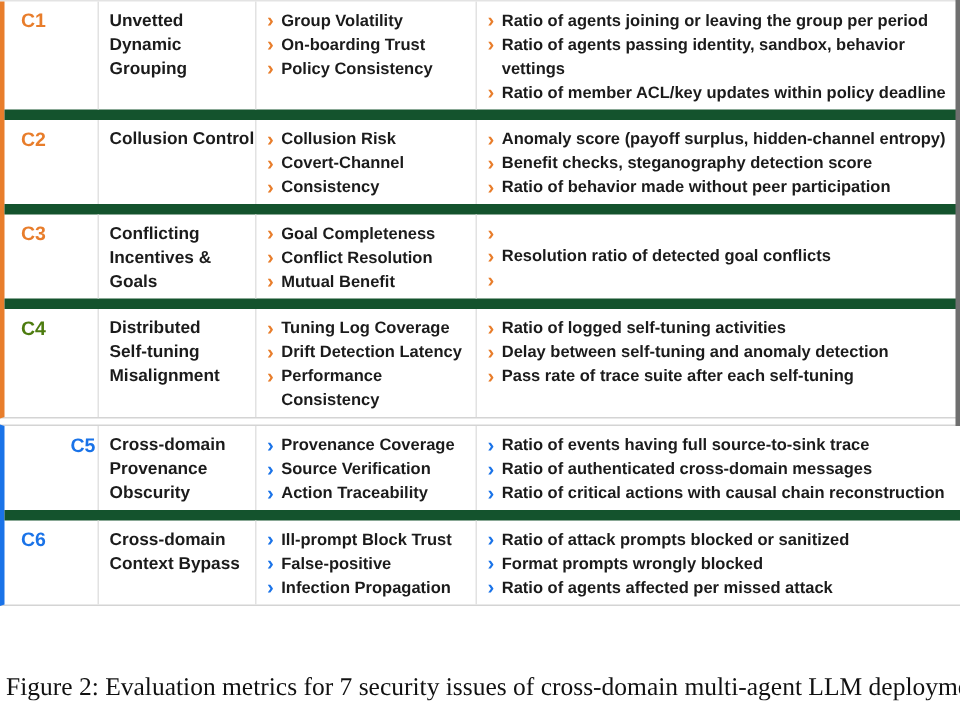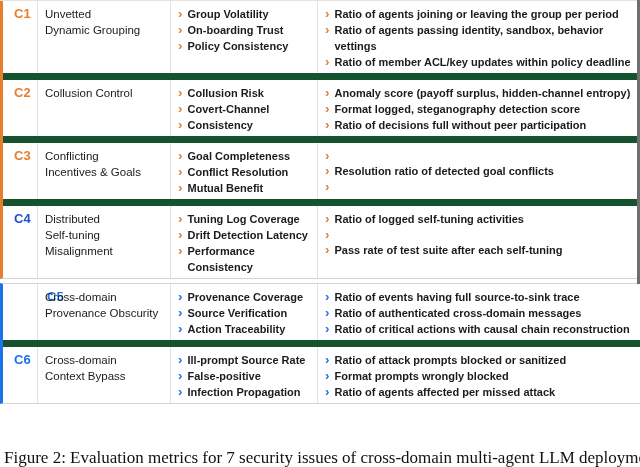--- a/index.html
+++ b/index.html
@@ -39,21 +39,21 @@
     grid-template-columns:34px 133px 147px 1fr;
   }
   .row + .row{border-top:7px solid #14532d;}
   .cell{padding-top:5px;padding-bottom:3px;}
   .cell + .cell{border-left:1px solid #e2e2e2;}
   .cell-id{
     padding-left:11px;font-weight:700;font-size:13px;line-height:16px;
   }
   .cell-challenge{
     padding-left:7px;white-space:pre-line;
-    font-weight:400;font-size:11.5px;line-height:16px;color:#1b1b1b;
+    font-weight:700;font-size:11.5px;line-height:16px;color:#1b1b1b;margin-left:28px;
   }
   .cell-list{padding-left:7px;padding-right:4px;}
   .li{display:flex;gap:5px;align-items:flex-start;}
   .li .txt{
     font-weight:700;font-size:11px;line-height:16px;color:#1b1b1b;
   }
   .chev{
     font-weight:700;font-size:13.5px;line-height:15px;
     flex:0 0 auto;
   }
@@ -123,25 +123,25 @@
               <div class="txt">Consistency</div>
             </div>
           </div>
           <div class="cell cell-list">
             <div class="li">
               <div class="chev" style="color: rgb(232, 125, 43);">›</div>
               <div class="txt">Anomaly score (payoff surplus, hidden-channel entropy)</div>
             </div>
             <div class="li">
               <div class="chev" style="color: rgb(232, 125, 43);">›</div>
-              <div class="txt">Format logged, steganography detection score</div>
-            </div>
-            <div class="li">
-              <div class="chev" style="color: rgb(232, 125, 43);">›</div>
-              <div class="txt">Ratio of decisions full without peer participation</div>
+              <div class="txt">Benefit checks, steganography detection score</div>
+            </div>
+            <div class="li">
+              <div class="chev" style="color: rgb(232, 125, 43);">›</div>
+              <div class="txt">Ratio of behavior made without peer participation</div>
             </div>
           </div>
         </div>
         <div class="row">
           <div class="cell cell-id" style="color: rgb(232, 125, 43);">C3</div>
           <div class="cell cell-challenge">Conflicting
 Incentives &amp; Goals</div>
           <div class="cell cell-list">
             <div class="li">
               <div class="chev" style="color: rgb(232, 125, 43);">›</div>
@@ -163,21 +163,21 @@
             <div class="li">
               <div class="chev" style="color: rgb(232, 125, 43);">›</div>
               <div class="txt">Resolution ratio of detected goal conflicts</div>
             </div>
             <div class="li">
               <div class="chev" style="color: rgb(232, 125, 43);">›</div>
             </div>
           </div>
         </div>
         <div class="row">
-          <div class="cell cell-id" style="color: #1d4ed8;">C4</div>
+          <div class="cell cell-id" style="color: #4d7c0f;">C4</div>
           <div class="cell cell-challenge">Distributed
 Self-tuning Misalignment</div>
           <div class="cell cell-list">
             <div class="li">
               <div class="chev" style="color: rgb(232, 125, 43);">›</div>
               <div class="txt">Tuning Log Coverage</div>
             </div>
             <div class="li">
               <div class="chev" style="color: rgb(232, 125, 43);">›</div>
               <div class="txt">Drift Detection Latency</div>
@@ -187,24 +187,25 @@
               <div class="txt">Performance Consistency</div>
             </div>
           </div>
           <div class="cell cell-list">
             <div class="li">
               <div class="chev" style="color: rgb(232, 125, 43);">›</div>
               <div class="txt">Ratio of logged self-tuning activities</div>
             </div>
             <div class="li">
               <div class="chev" style="color: rgb(232, 125, 43);">›</div>
-            </div>
-            <div class="li">
-              <div class="chev" style="color: rgb(232, 125, 43);">›</div>
-              <div class="txt">Pass rate of test suite after each self-tuning</div>
+              <div class="txt">Delay between self-tuning and anomaly detection</div>
+            </div>
+            <div class="li">
+              <div class="chev" style="color: rgb(232, 125, 43);">›</div>
+              <div class="txt">Pass rate of trace suite after each self-tuning</div>
             </div>
           </div>
         </div>
       </div>
       <div class="group" style="border-left-color: rgb(26, 115, 232);">
         <div class="row">
           <div class="cell cell-id" style="color: rgb(26, 115, 232); padding-left: 44px;">C5</div>
           <div class="cell cell-challenge">Cross-domain
 Provenance Obscurity</div>
           <div class="cell cell-list">
@@ -236,21 +237,21 @@
             </div>
           </div>
         </div>
         <div class="row">
           <div class="cell cell-id" style="color: rgb(26, 115, 232);">C6</div>
           <div class="cell cell-challenge">Cross-domain
 Context Bypass</div>
           <div class="cell cell-list">
             <div class="li">
               <div class="chev" style="color: rgb(26, 115, 232);">›</div>
-              <div class="txt">Ill-prompt Source Rate</div>
+              <div class="txt">Ill-prompt Block Trust</div>
             </div>
             <div class="li">
               <div class="chev" style="color: rgb(26, 115, 232);">›</div>
               <div class="txt">False-positive</div>
             </div>
             <div class="li">
               <div class="chev" style="color: rgb(26, 115, 232);">›</div>
               <div class="txt">Infection Propagation</div>
             </div>
           </div>

